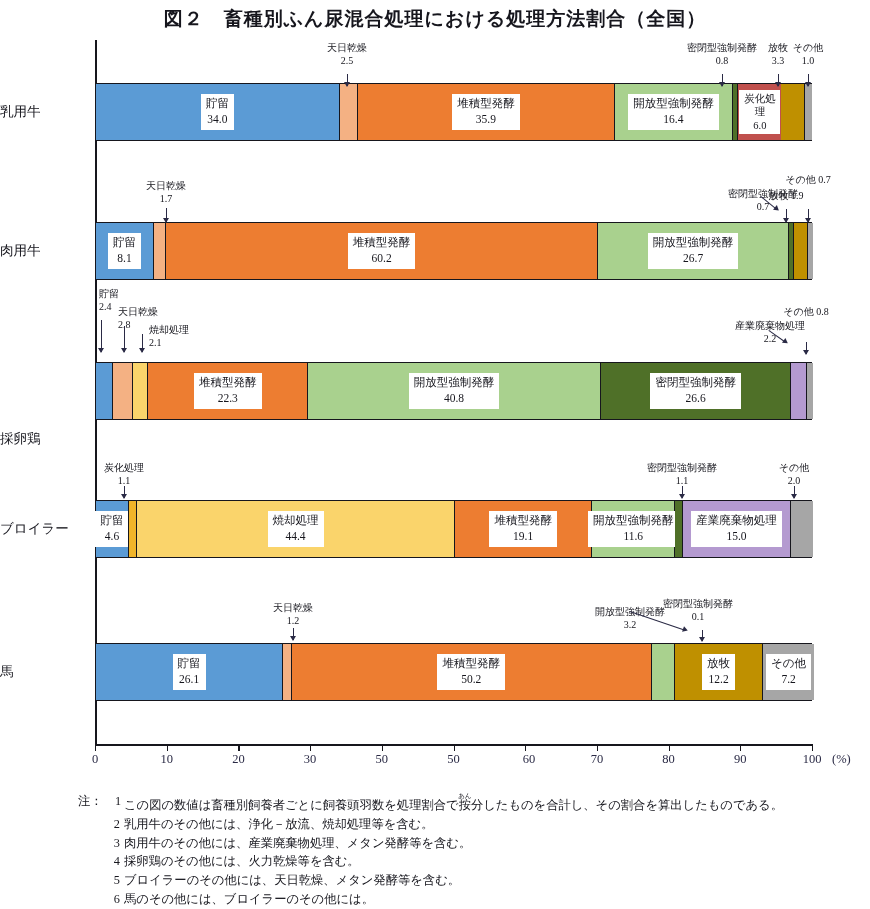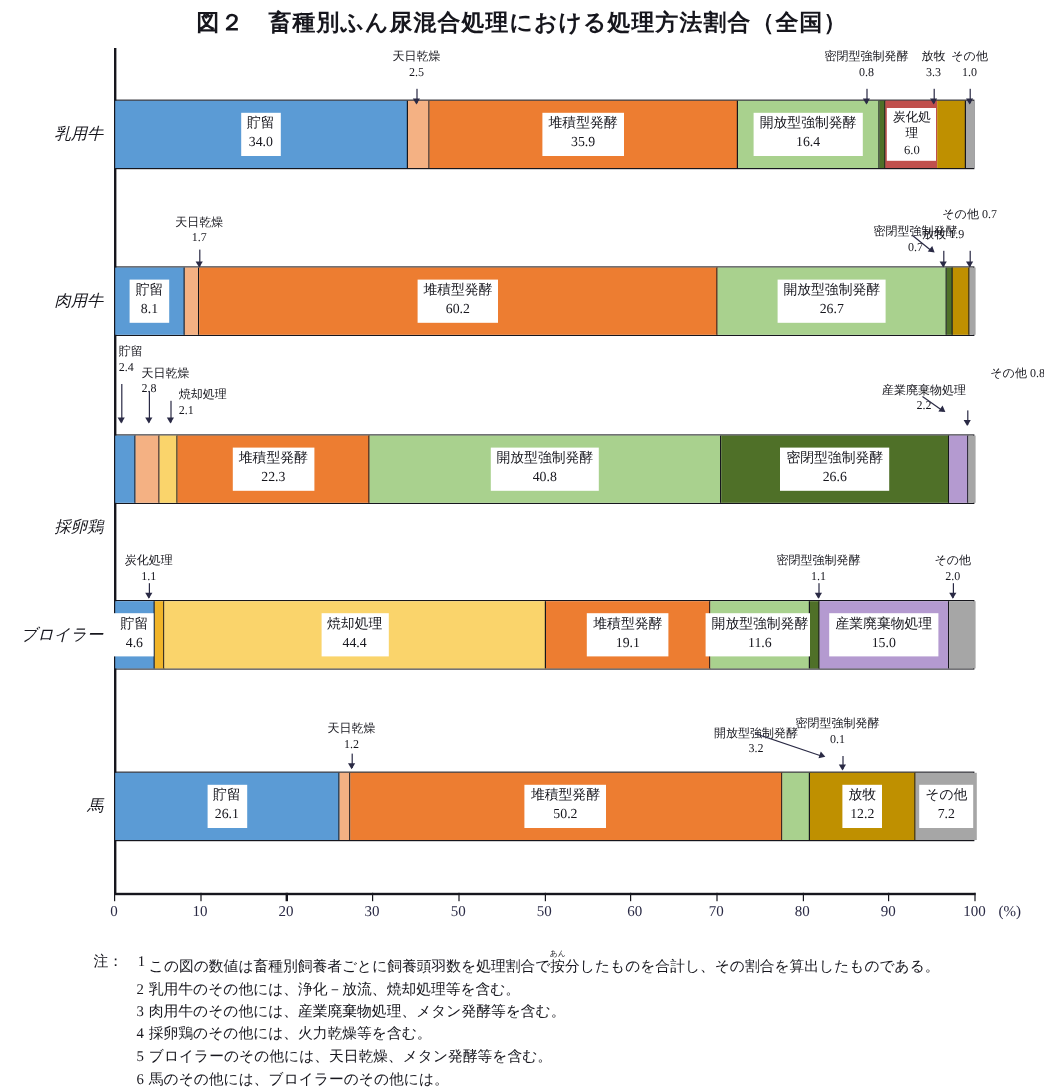--- a/index.html
+++ b/index.html
@@ -74,25 +74,23 @@
     top: 752px;
     font-size: 12.5px;
     color: #2a2a45;
   }
 
   
   .row-label {
     position: absolute;
     left: 0;
     width: 86px;
-    text-align: right;
     font-size: 13.5px;
     color: #16161d;
     white-space: nowrap;
-    font-style: italic;
   }
   .bar {
     position: absolute;
     left: 95px;
     height: 58px;
     border: 1.4px solid #16161d;
     box-sizing: border-box;
     display: block;
   }
   .seg {
@@ -364,21 +362,21 @@
     <div class="callout ta-l" style="left: 149px; top: 324px;">
       <span class="cl-name">焼却処理</span>
       <span class="cl-val">2.1</span>
     </div>
     <div class="arrow-v" style="left: 142px; top: 334px; height: 18px;"></div>
     <div class="callout ta-c" style="left: 770px; top: 320px;">
       <span class="cl-name">産業廃棄物処理</span>
       <span class="cl-val">2.2</span>
     </div>
     <div class="arrow-d" style="left: 769px; top: 330px; width: 20.8087px; transform: rotate(35.2176deg);"></div>
-    <div class="callout ta-c inline" style="left: 806px; top: 306px; margin-left: 42px;"><span class="cl-name">その他</span><span class="cl-val"> 0.8</span></div>
+    <div class="callout ta-c inline" style="left: 806px; top: 306px;"><span class="cl-name">その他</span><span class="cl-val"> 0.8</span></div>
     <div class="arrow-v" style="left: 806px; top: 342px; height: 12px;"></div>
     <div class="row-label" style="top: 520px;">ブロイラー</div>
     <div class="bar" style="top: 500px; width: 717px;">
       <div class="seg" style="left: 0px; width: 32.982px; background: rgb(91, 155, 213);">
         <div class="seg-box">
           <span class="seg-name">貯留</span>
           <span class="seg-val">4.6</span>
         </div>
       </div>
       <div class="seg" style="left: 32.982px; width: 7.887px; background: rgb(240, 180, 41);"></div>

